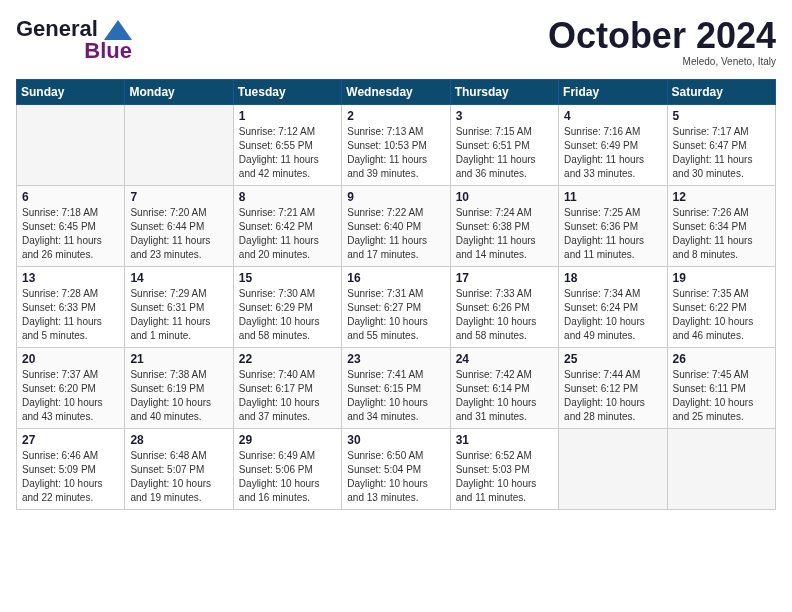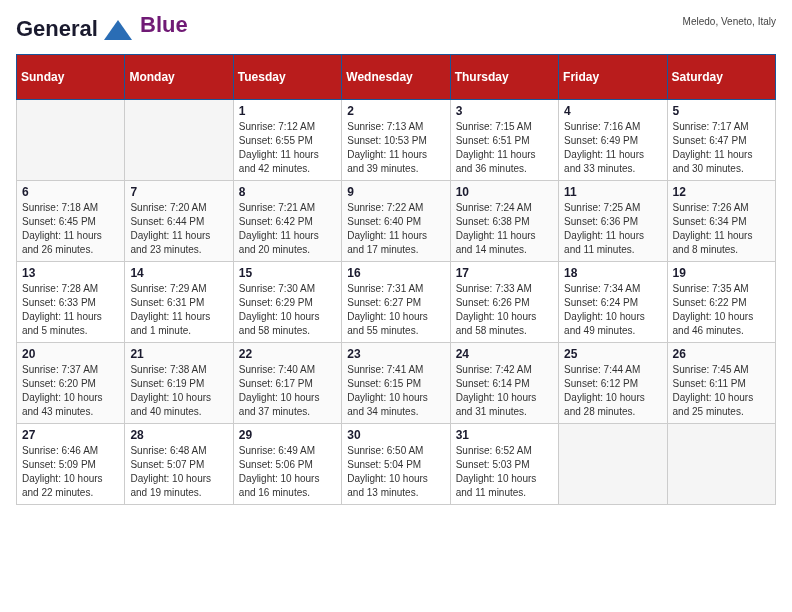--- a/index.html
+++ b/index.html
@@ -11,23 +11,22 @@
       padding: 16px;
     }
     .header {
       display: flex;
       justify-content: space-between;
       align-items: flex-start;
       margin-bottom: 12px;
     }
     .logo {
       display: flex;
-      flex-direction: row;
-      align-items: flex-start;
-      gap: 8px;
+      flex-direction: column;
+      align-items: flex-end;
     }
     .logo-row {
       display: flex;
       align-items: center;
       gap: 2px;
     }
     .title-area {
       text-align: right;
     }
     .month-title {
@@ -39,23 +38,23 @@
     .location {
       font-size: 10px;
       color: #444;
     }
     .calendar {
       width: 100%;
       border-collapse: collapse;
       font-size: 10.5px;
     }
     .calendar th {
-      background: #b91c1c;
+      background: #0c4a6e;
       color: #fff;
-      padding: 15px 4px;
+      padding: 5px 4px;
       text-align: left;
       font-size: 12px;
       font-weight: bold;
       border: 1px solid #1a5599;
     }
     .calendar td {
       border: 1px solid #ccc;
       vertical-align: top;
       padding: 4px 5px;
       width: 108px;
@@ -93,20 +92,21 @@
       <span style="font-size:22px;font-weight:bold;color:#1a1a2e;">
         General
         <svg width="28" height="20" viewBox="0 0 28 20" style="vertical-align:middle;display:inline-block;">
           <polygon points="0,20 14,0 28,20" fill="#2a6db5"></polygon>
         </svg>
       </span>
     </div>
     <span style="font-size:22px;font-weight:bold;color:#701a75;margin-top:-4px;display:block;">Blue</span>
   </div>
   <div class="title-area">
+    <div class="month-title">October 2024</div>
     <div class="location">Meledo, Veneto, Italy</div>
   </div>
 </div>
 
 <table class="calendar">
   <thead>
     <tr>
     <th>Sunday</th>
         <th>Monday</th>
         <th>Tuesday</th>

